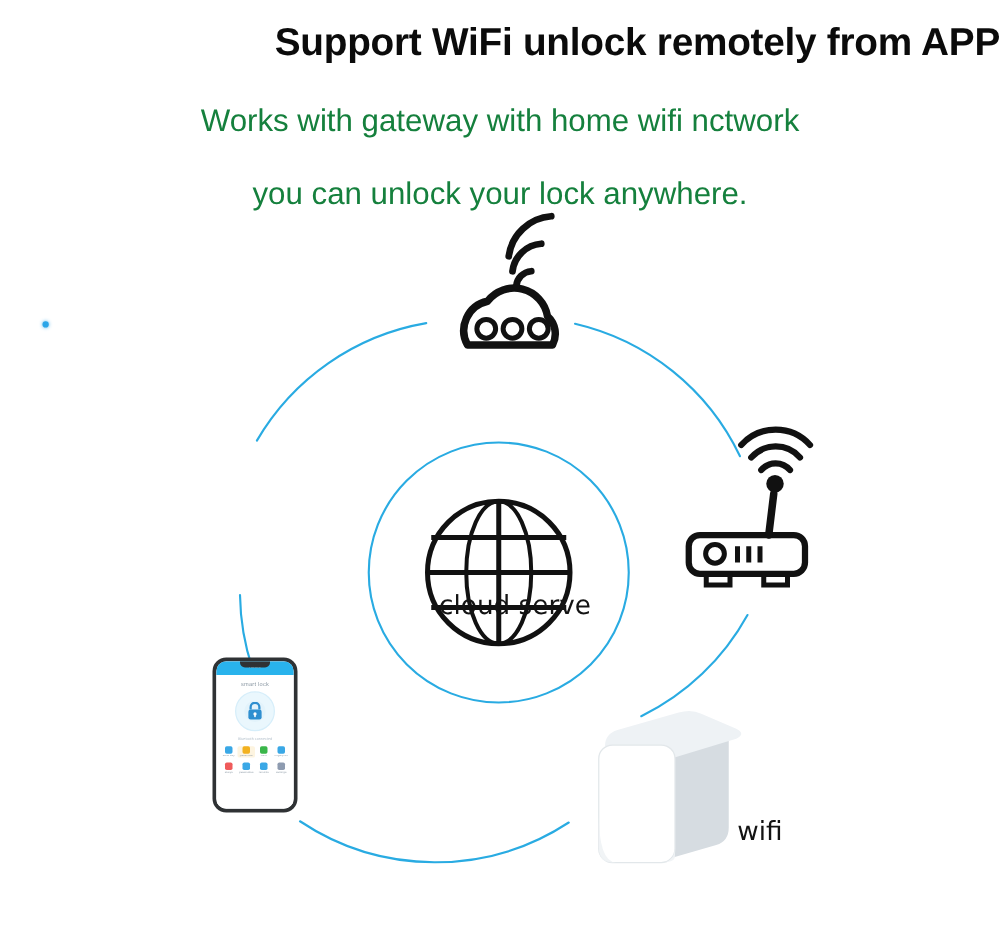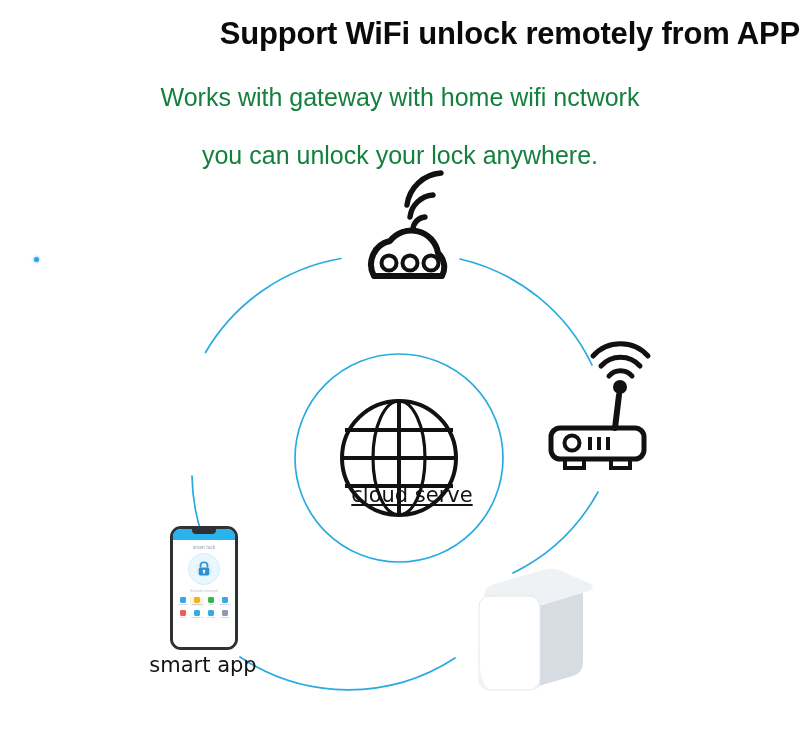--- a/index.html
+++ b/index.html
@@ -61,21 +61,21 @@
 
   
   .dev-label {
     position: absolute;
     font-size: 21px;
     color: #131313;
     white-space: nowrap;
     text-align: center;
     font-family: "DejaVu Sans", "Liberation Sans", sans-serif;
   }
-  .lbl-cloud   { left: 332px; top: 303px; width: 160px; text-decoration: underline; }
+  .lbl-cloud   { left: 332px; top: 292px; width: 160px; }
   .lbl-app     { left: 123px; top: 473px; width: 160px; }
   .lbl-wifi    { left: 528px; top: 473px; width: 160px; }
 
   
   .phone {
     position: absolute;
     left: 170px;
     top: 346px;
     width: 68px;
     height: 124px;
@@ -327,15 +327,15 @@
         </div>
         <div class="icon-cell">
           <div class="icon-dot" style="background:#8e9bb0"></div>
           <div class="icon-cap">settings</div>
         </div>
       </div>
     </div>
   </div>
 
   <div class="dev-label lbl-cloud">cloud serve</div>
-  <div class="dev-label lbl-app">smart app</div>
+  <div class="dev-label lbl-wifi">wifi</div>
 
 </div>
 
 </body></html>

